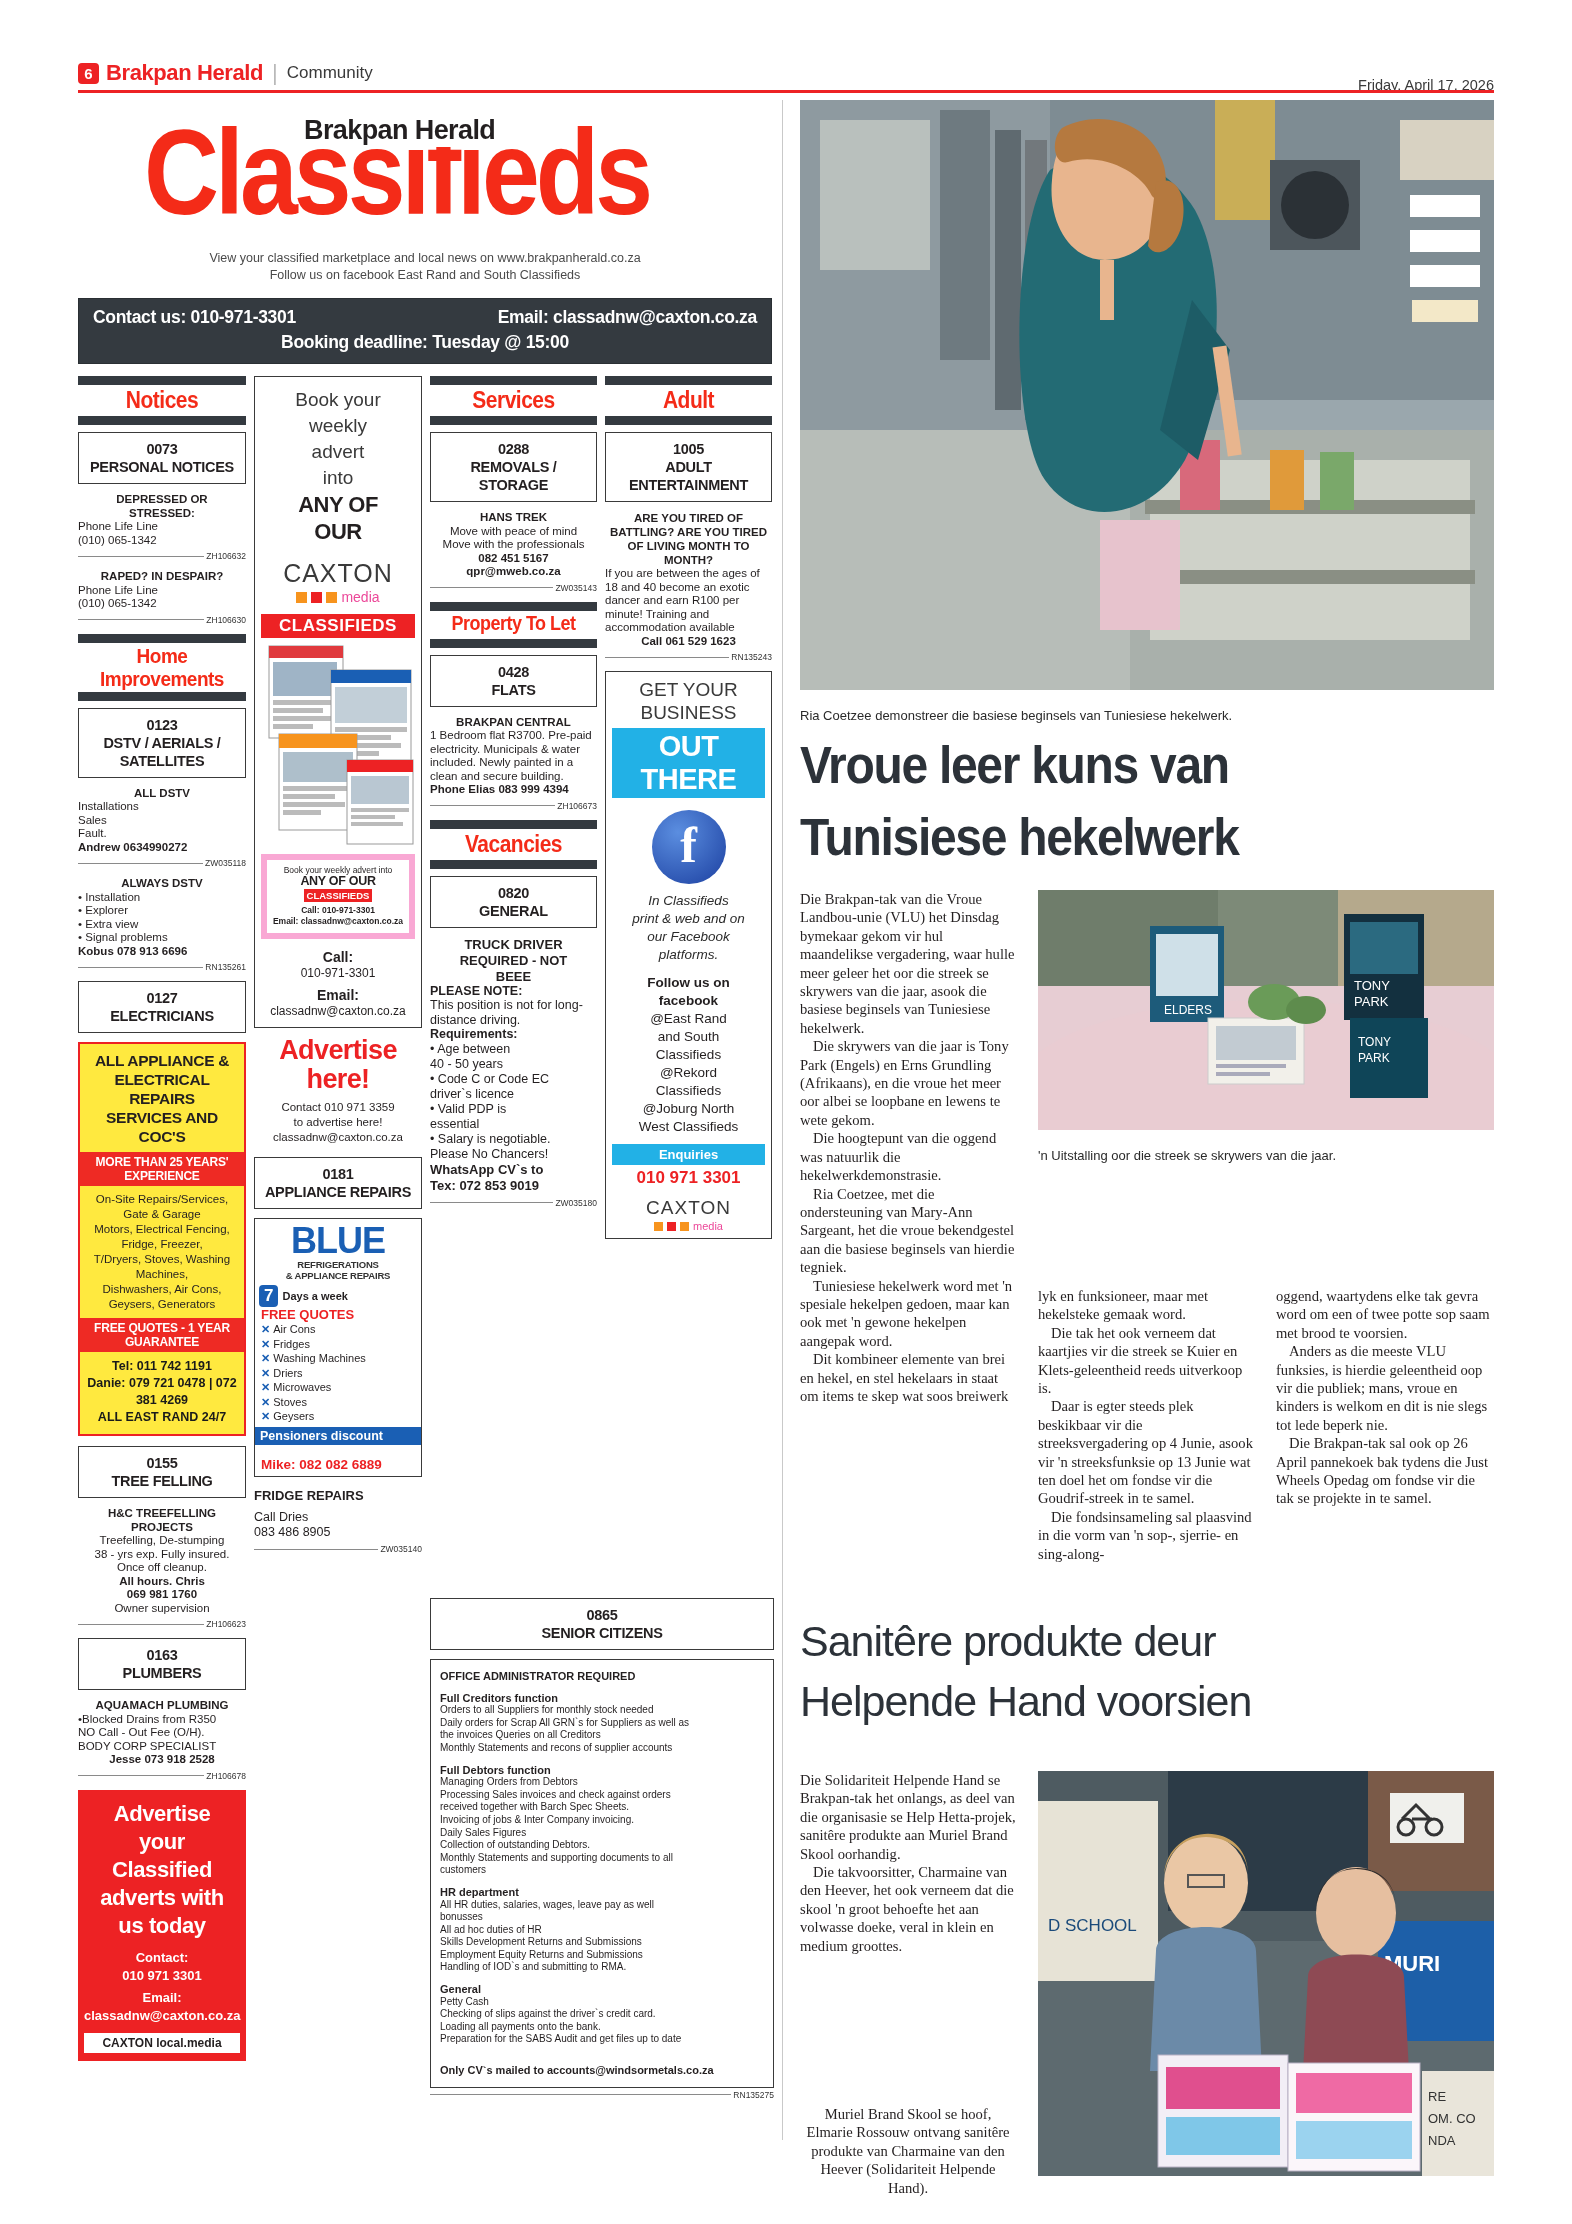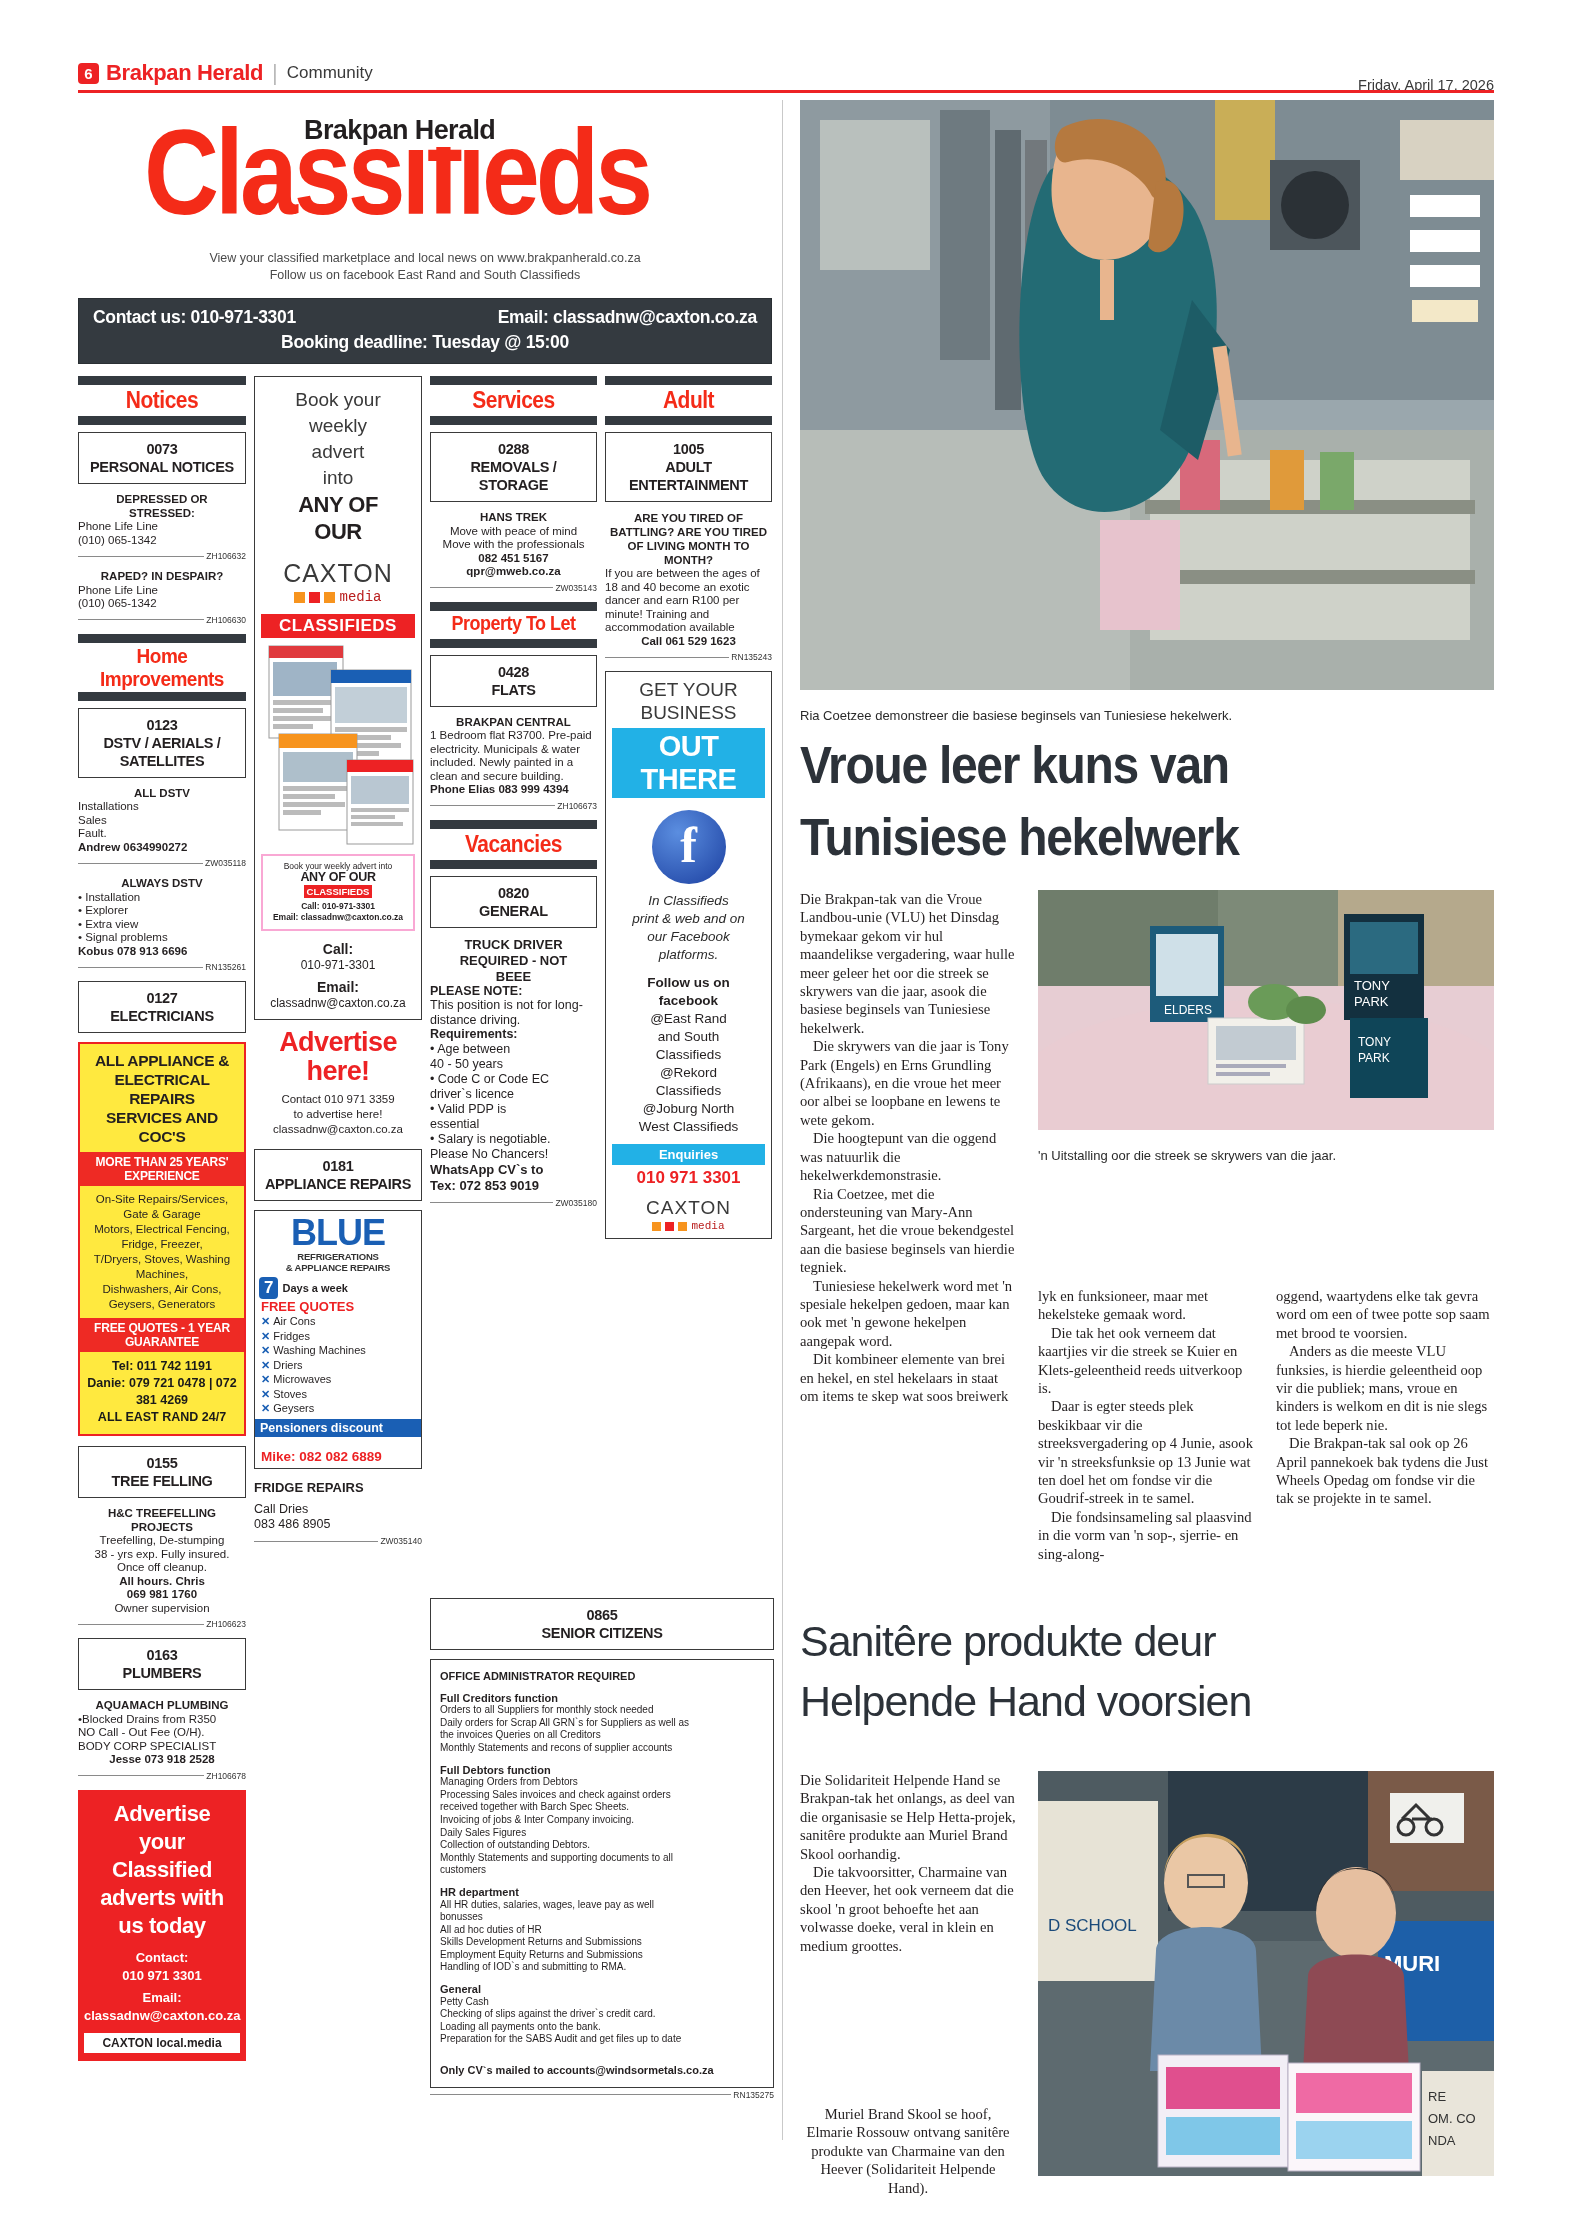--- a/index.html
+++ b/index.html
@@ -84,25 +84,25 @@
   .refline .r { font-size: 8.5px; color: #333; padding-left: 2px; }
 
   
   .book-box { border: 1.5px solid #3a3a3a; padding: 10px 6px 8px; text-align: center; }
   .book-box .l1 { font-size: 19px; line-height: 26px; color: #3a3a3a; }
   .book-box .l2 { font-size: 22px; font-weight: bold; line-height: 27px; letter-spacing: -0.5px; }
   .caxton-logo { margin-top: 14px; }
   .caxton-logo .cx { font-size: 25px; letter-spacing: 1px; color: #3a3a3a; }
   .caxton-logo .md { display: flex; align-items: center; justify-content: center; gap: 4px; margin-top: 1px; }
   .caxton-logo .sq { width: 11px; height: 11px; }
-  .caxton-logo .media { font-size: 14px; color: #b91c1c; font-family: Liberation Mono, monospace; }
+  .caxton-logo .media { font-size: 14px; color: #ec4899; }
   .cl-badge { background: #ed2224; color: #fff; font-weight: bold; font-size: 17px; letter-spacing: 0.5px; margin-top: 9px; padding: 2px 0; }
 
   .papers { height: 212px; position: relative; overflow: hidden; margin-top: 4px;}
-  .mini-book { border: 2px solid #f9a8d4; padding: 5px 5px 6px; font-size: 8.5px; line-height: 11px; }
+  .mini-book { border: 6px solid #f9a8d4; padding: 5px 5px 6px; font-size: 8.5px; line-height: 11px; }
   .mini-book .a { font-weight: bold; font-size: 12.5px; letter-spacing: -0.3px; }
   .mini-cl { background: #ed2224; color: #fff; font-weight: bold; font-size: 9.5px; padding: 1px 3px; display: inline-block; margin: 2px 0 3px; }
 
   .callblock { text-align: center; font-size: 12px; line-height: 16px; margin-top: 10px; }
   .callblock .h { font-weight: bold; font-size: 14px; }
 
   
   .yellow-ad { border: 2px solid #ed2224; background: #ffe93f; margin: 4px 0 10px; }
   .yellow-ad .hd { text-align: center; font-weight: bold; font-size: 15.5px; line-height: 19px; padding: 7px 4px 6px; letter-spacing: -0.3px; }
   .yellow-ad .strip { background: #ee2a24; color: #fff; text-align: center; font-weight: bold; font-size: 12px; padding: 3px 2px; letter-spacing: -0.2px;}

